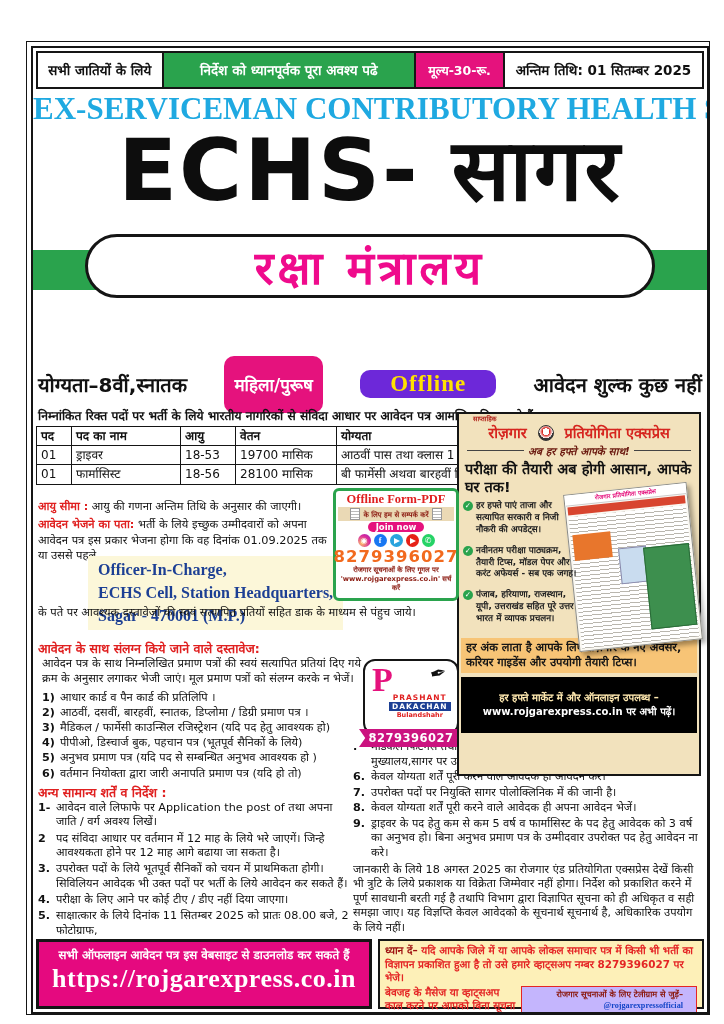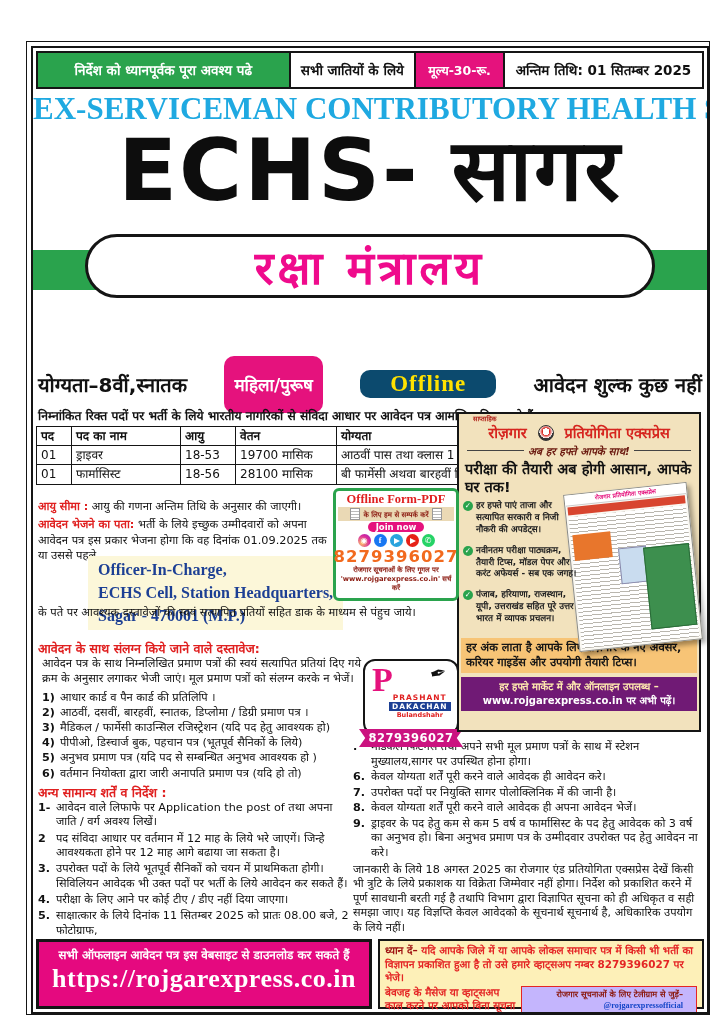--- a/index.html
+++ b/index.html
@@ -21,21 +21,21 @@
 
   .ministry{position:absolute;top:186px;left:0;right:0;height:64px;}
   .ministry .stripe{position:absolute;top:16px;left:0;right:0;height:40px;background:#2aa34d;}
   .ministry .pill{position:absolute;left:52px;right:52px;top:0;height:58px;background:#fff;border:3px solid #151515;border-radius:34px;display:flex;align-items:center;justify-content:center;color:#ef0b8c;font-weight:800;font-size:46px;letter-spacing:4px;white-space:nowrap;}
 
   .recruit-band{position:absolute;top:252px;left:0;right:0;height:60px;background:#2f3193;color:#fff;display:flex;align-items:center;justify-content:center;font-weight:800;font-size:42px;letter-spacing:0px;white-space:nowrap;}
 
   .info-row{position:absolute;top:316px;left:5px;right:5px;height:40px;display:flex;align-items:center;justify-content:space-between;}
   .info-qual,.info-fee{font-weight:800;font-size:20px;white-space:nowrap;}
   .gender-pill{background:#e5127d;color:#fff;border-radius:10px;padding:17px 10px;font-weight:800;font-size:17px;white-space:nowrap;}
-  .offline-pill{background:#0c4a6e;color:#ffe200;border-radius:10px;padding:1px 30px;font-weight:700;font-size:23px;font-family:"Liberation Serif",serif;letter-spacing:1px;}
+  .offline-pill{background:#6d28d9;color:#ffe200;border-radius:10px;padding:1px 30px;font-weight:700;font-size:23px;font-family:"Liberation Serif",serif;letter-spacing:1px;}
 
   .intro{position:absolute;top:359px;left:5px;font-size:12.2px;font-weight:600;white-space:nowrap;}
 
   table.posts{position:absolute;top:378px;left:3px;width:656px;border-collapse:collapse;font-size:12px;table-layout:fixed;}
   table.posts th,table.posts td{border:1.4px solid #151515;padding:1px 4px;text-align:left;vertical-align:top;line-height:1.35;}
   table.posts th{font-weight:700;}
   .cw1{width:26px;} .cw2{width:100px;} .cw3{width:46px;} .cw4{width:92px;}
 
   .red{color:#e02020;font-weight:800;}
   .bodytext{font-size:11.3px;line-height:1.32;}
@@ -83,62 +83,62 @@
   .stamp-box{height:72px;background:#fff;border:2.5px solid #151515;border-radius:12px;position:relative;overflow:hidden;}
   .stamp-p{position:absolute;left:7px;top:2px;font-family:"Liberation Serif",serif;font-weight:700;font-size:34px;color:#e5127d;line-height:1;}
   .stamp-pen{position:absolute;right:10px;top:0px;font-size:20px;transform:rotate(-15deg);}
   .stamp-lines{position:absolute;left:24px;top:32px;text-align:center;}
   .stamp-l1{font-size:7.5px;font-weight:800;color:#e02020;letter-spacing:1px;}
   .stamp-l2{font-size:7.5px;font-weight:800;color:#fff;background:#1c3f94;padding:0 3px;letter-spacing:1px;}
   .stamp-l3{font-size:6.5px;font-weight:700;color:#e02020;}
   .ribbon{position:relative;left:-4px;width:104px;height:18px;margin-top:-6px;background:#cb1380;clip-path:polygon(0 0,100% 0,94% 50%,100% 100%,0 100%,6% 50%);display:flex;align-items:center;justify-content:center;color:#fff;font-weight:800;font-size:11.5px;letter-spacing:0.5px;}
 
   
-  .promo{position:absolute;left:424px;top:364px;width:244px;height:320px;background:#f2e2bd;border:2px solid #151515;z-index:6;box-sizing:border-box;padding:2px 4px;}
+  .promo{position:absolute;left:424px;top:364px;width:244px;height:364px;background:#f2e2bd;border:2px solid #151515;z-index:6;box-sizing:border-box;padding:2px 4px;}
   .promo-tag{font-size:6.5px;font-weight:700;color:#b02018;margin-left:10px;height:8px;line-height:1;}
   .promo-title{display:flex;align-items:center;justify-content:center;gap:11px;color:#d6251f;font-weight:800;font-size:14.5px;white-space:nowrap;line-height:1.3;}
   .emblem{width:14px;height:14px;border-radius:50%;background:radial-gradient(circle at 50% 40%,#fff 30%,#d6251f 32%,#fff 60%,#333 62%);border:1px solid #333;flex:0 0 14px;}
   .promo-tagline{display:flex;align-items:center;gap:4px;color:#6b1a10;font-weight:800;font-style:italic;font-size:10.5px;margin:1px 4px 2px;}
   .promo-tagline::before,.promo-tagline::after{content:'';flex:1;border-top:1.5px solid #444;}
   .promo-headline{font-weight:800;font-size:14.5px;line-height:1.25;color:#111;margin:1px 0 4px 2px;}
   .promo-content{position:relative;height:134px;}
   .p-bullets{width:114px;display:flex;flex-direction:column;gap:9px;position:relative;z-index:2;}
   .p-bullet{display:flex;gap:3px;font-size:8.8px;font-weight:600;color:#222;line-height:1.35;}
   .check{flex:0 0 10px;width:10px;height:10px;border-radius:50%;background:#2aa34d;color:#fff;font-size:7.5px;display:flex;align-items:center;justify-content:center;margin-top:1px;}
   .newspaper{position:absolute;right:0px;top:-12px;width:122px;height:156px;background:#faf8f2;border:1px solid #8b8b85;box-shadow:3px 4px 5px rgba(0,0,0,.35);transform:rotate(-6deg);z-index:1;overflow:hidden;}
   .np-head{font-size:6px;font-weight:800;color:#e5127d;text-align:center;white-space:nowrap;border-bottom:1px solid #ccc;background:#fff;line-height:1.6;}
   .np-bar{height:8px;background:#d8452f;margin:1px 2px;}
   .np-body{position:absolute;left:2px;right:2px;top:22px;bottom:2px;background:repeating-linear-gradient(#fff 0 3px,#b9b6ae 3px 4px);}
   .np-green{position:absolute;right:3px;top:60px;width:44px;height:80px;background:#3d8f4e;border:1px solid #2a6b38;}
   .np-orange{position:absolute;left:4px;top:40px;width:38px;height:26px;background:#e8762c;}
   .np-photo{position:absolute;left:48px;top:58px;width:26px;height:34px;background:#c9dcef;border:1px solid #88a;}
   .promo-band1{background:#f7c476;color:#151515;font-weight:800;font-size:11.3px;line-height:1.3;padding:3px 5px;margin:4px -2px 0;}
-  .promo-band2{background:#701a75;color:#ffe9b0;font-weight:700;font-size:10px;line-height:1.4;text-align:center;padding:3px 4px;margin:4px -2px 0;}
+  .promo-band2{background:#000000;color:#ffe9b0;font-weight:700;font-size:10px;line-height:1.4;text-align:center;padding:14px 4px;margin:4px -2px 0;}
   .promo-band2 .url{color:#fff;font-weight:800;}
 
   
   .bottom-left{position:absolute;left:3px;top:891px;width:336px;height:70px;background:#e5097f;border:3px solid #151515;box-sizing:border-box;text-align:center;color:#fff;}
   .bl-label{font-size:11.8px;font-weight:700;margin-top:4px;white-space:nowrap;}
   .bl-url{font-family:"Liberation Serif",serif;font-weight:700;font-size:26px;letter-spacing:0.5px;margin-top:2px;white-space:nowrap;}
   .bottom-right{position:absolute;left:345px;top:891px;right:3px;height:70px;background:#fdf0b8;border:2px solid #151515;box-sizing:border-box;padding:3px 5px;color:#e42525;font-size:10.4px;font-weight:700;line-height:1.3;}
   .br-label{color:#9d0f0f;font-weight:800;}
   .br-row{display:flex;gap:5px;margin-top:1px;}
   .br-part2{flex:1;}
   .tg-box{flex:0 0 148px;background:#c4b5fd;border:1.5px solid #e42525;font-size:8.2px;color:#8b1a10;text-align:right;padding:2px 13px;line-height:1.4;align-self:flex-start;}
   .tg-handle{color:#1546c8;font-weight:800;font-family:"Liberation Serif",serif;}
 </style>
 </head>
 <body>
 
 <div class="frame"></div>
 <div class="poster">
 
   <div class="topstrip">
+    <div class="topcell tc1">सभी जातियों के लिये</div>
     <div class="topcell tc2">निर्देश को ध्यानपूर्वक पूरा अवश्य पढे</div>
-    <div class="topcell tc1">सभी जातियों के लिये</div>
     <div class="topcell tc3">मूल्य-30-रू.</div>
     <div class="topcell tc4">अन्तिम तिथि: 01 सितम्बर 2025</div>
   </div>
 
   <div class="scheme-title">EX-SERVICEMAN CONTRIBUTORY HEALTH SCHEME</div>
   <div class="echs-title">ECHS- सागर</div>
 
   <div class="ministry">
     <div class="stripe"></div>
     <div class="pill">रक्षा मंत्रालय</div>

